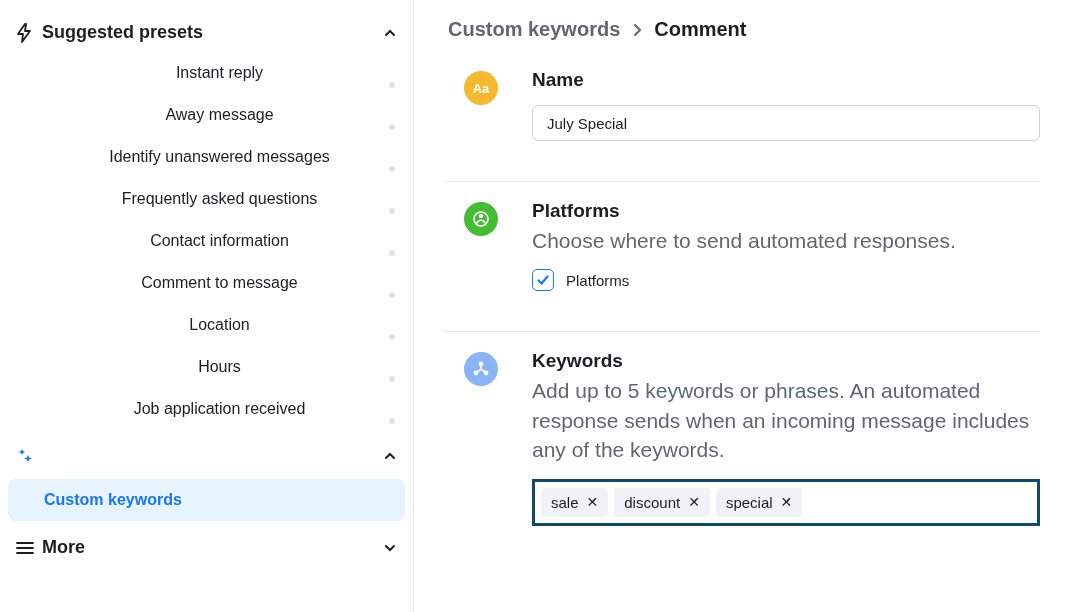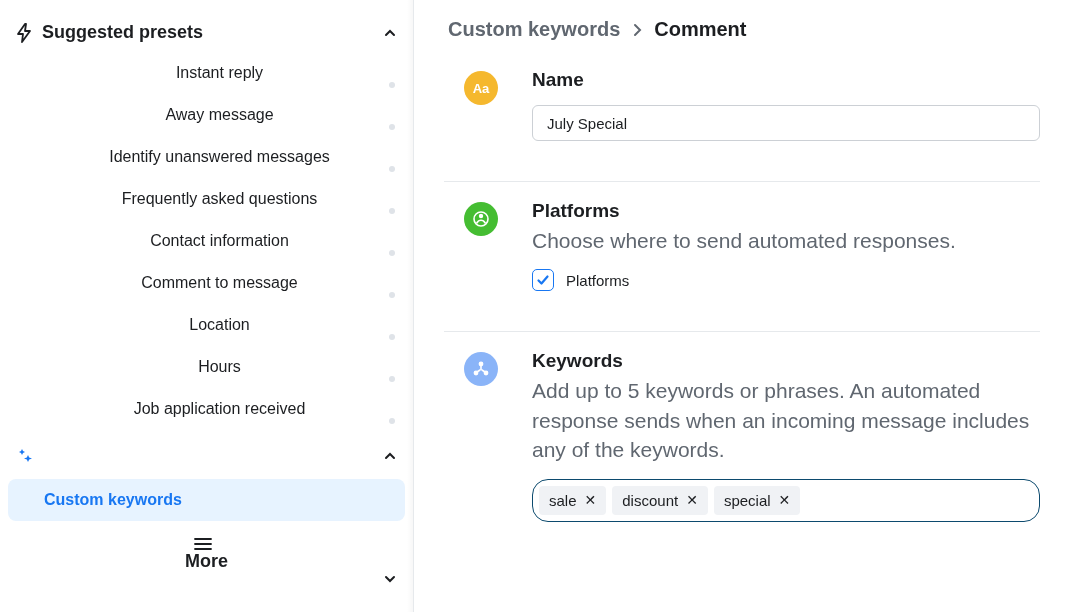--- a/index.html
+++ b/index.html
@@ -99,21 +99,20 @@
     color: #1877f2;
   }
 
   .more-header {
     display: flex;
     align-items: center;
     padding: 14px 16px;
     font-weight: 700;
     font-size: 18px;
     cursor: pointer;
-    flex-direction: column;
   }
   .more-header .icon-slot { width: 26px; display: flex; align-items: center; }
   .more-header .chev { margin-left: auto; }
 
   
   .main {
     flex: 1;
     padding: 18px 40px 0 30px;
     overflow: hidden;
   }
@@ -180,22 +179,22 @@
     border-radius: 5px;
     display: flex; align-items: center; justify-content: center;
     background: #fff;
     cursor: pointer;
   }
   .checkbox svg { stroke: #1877f2; }
 
   .tag-input {
     width: 100%;
     max-width: 548px;
-    border: 1px solid #0c4a6e;
-    border-radius: 16px;
+    border: 3px solid #0c4a6e;
+    border-radius: 0;
     padding: 6px;
     display: flex;
     flex-wrap: wrap;
     gap: 6px;
     margin-top: 6px;
   }
   .tag {
     display: flex;
     align-items: center;
     gap: 8px;

